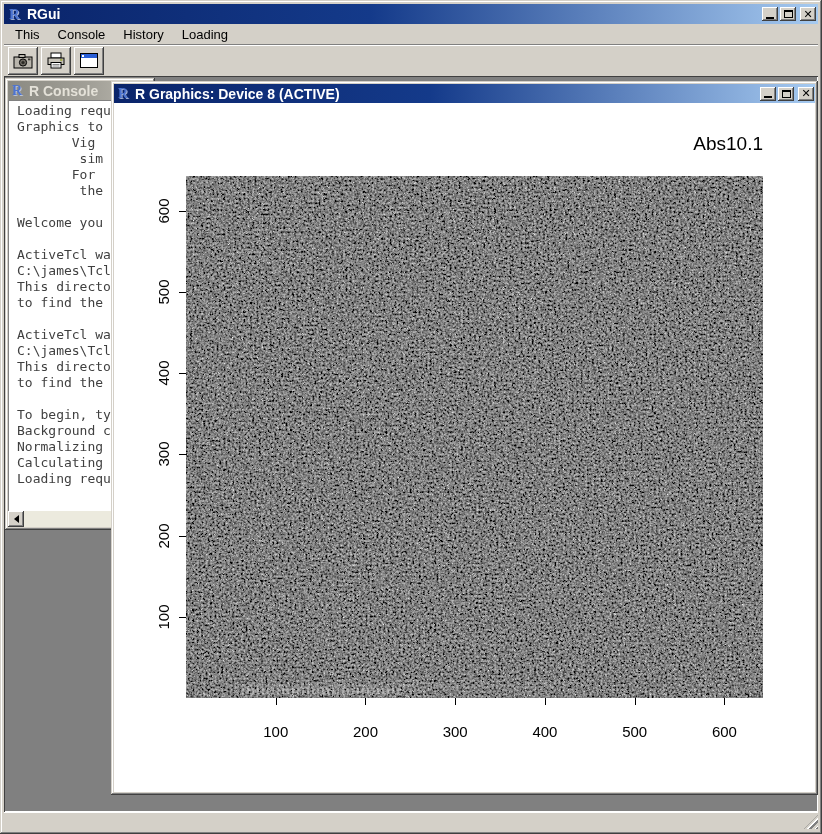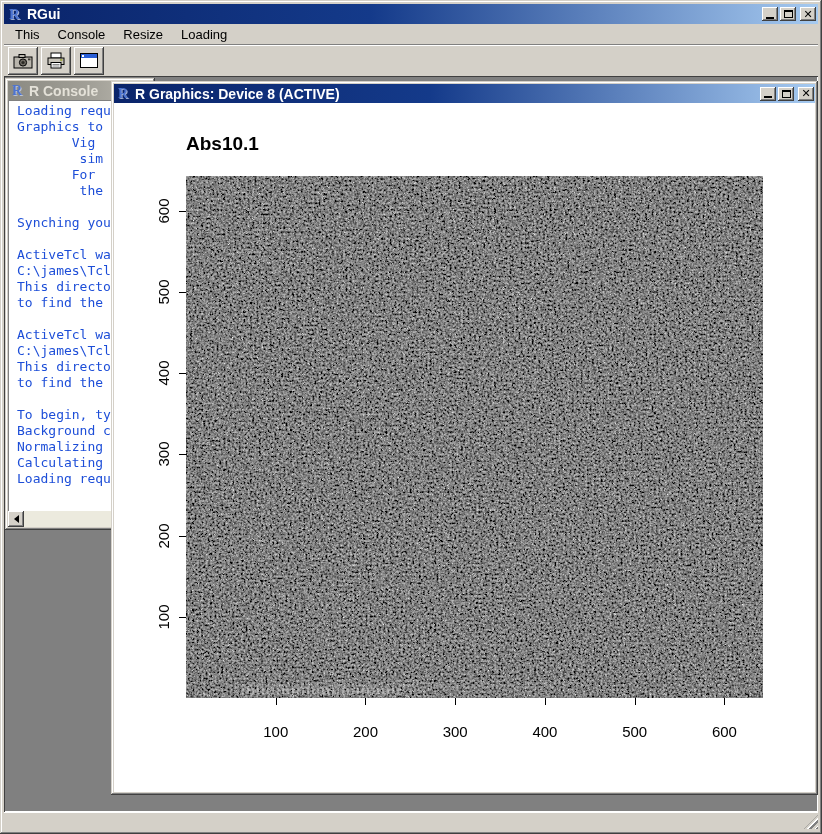--- a/index.html
+++ b/index.html
@@ -72,38 +72,38 @@
 
   
   .win.console { left:1px; top:2px; width:150px; height:452px; z-index:1; }
   .console-client {
     flex:1 1 auto; background:#fff; overflow:hidden; position:relative;
     box-shadow: inset 1px 1px #808080;
     padding:3px 0 0 9px;
   }
   .cline {
     height:16px; font:13px/16px "DejaVu Sans Mono", monospace;
-    color:#1d4ed8; white-space:pre;
+    color:#404040; white-space:pre;
   }
   .hscroll { flex:0 0 16px; height:16px; display:flex; background:#eceade; }
   .sb-btn {
     width:16px; height:16px; background:#d4d0c8; flex:0 0 16px;
     box-shadow: inset -1px -1px #404040, inset 1px 1px #fff, inset -2px -2px #808080;
     display:flex; align-items:center; justify-content:center;
   }
   .arr-left { width:0; height:0; border:4px solid transparent; border-right:5px solid #000; margin-left:-4px; }
   .sb-track { flex:1 1 auto; background:#eceade; }
 
   
   .win.graphics { left:107px; top:5px; width:707px; height:714px; z-index:2; }
   .plot-client { flex:1 1 auto; background:#fff; position:relative; overflow:hidden; }
 
   .plot-title {
-    position:absolute; left:72px; top:30px; width:577px; text-align:left;
-    font-size:19px; font-weight:bold; color:#000;
+    position:absolute; left:72px; top:30px; width:577px; text-align:right;
+    font-size:19px; font-weight:normal; color:#000;
   }
   .plot-img {
     position:absolute; left:72px; top:73px; width:577px; height:522px;
     background:#060606; overflow:hidden;
   }
   .chip-streak { position:absolute; left:6%; bottom:11px; width:58%; height:2px;
                  background:rgba(195,195,195,.30); filter:blur(1px); }
   .chip-text  { position:absolute; left:56px; bottom:4px; width:160px; height:6px;
                 background:repeating-linear-gradient(90deg, rgba(205,205,205,.55) 0 2px, rgba(0,0,0,0) 2px 5px);
                 filter:blur(.4px); }
@@ -148,21 +148,21 @@
         </span>
       <span class="cbtn close">
           <span class="g-x">✕</span>
         </span>
     </span>
   </div>
 
   <div class="menubar">
     <span class="menu-item">This</span>
     <span class="menu-item">Console</span>
-    <span class="menu-item">Resize</span>
+    <span class="menu-item">History</span>
     <span class="menu-item">Loading</span>
   </div>
 
   <div class="toolbar">
     <span class="tool-btn">
       <svg width="20" height="16" viewBox="0 0 20 16">
         <rect x="1" y="4" width="18" height="11" fill="#b9b5ac" stroke="#000"></rect>
         <rect x="6" y="1.5" width="6" height="3" fill="#b9b5ac" stroke="#000"></rect>
         <circle cx="10" cy="9.5" r="3.6" fill="#6e6a62" stroke="#000"></circle>
         <circle cx="10" cy="9.5" r="1.6" fill="#2c2a26"></circle>
@@ -194,21 +194,21 @@
         <span class="title-text">R Console</span>
       </div>
       <div class="console-client">
           <div class="cline">Loading requ</div>
           <div class="cline">Graphics to B</div>
           <div class="cline">       Vig</div>
           <div class="cline">        sim</div>
           <div class="cline">       For</div>
           <div class="cline">        the</div>
           <div class="cline"></div>
-          <div class="cline">Synching you</div>
+          <div class="cline">Welcome you</div>
           <div class="cline"></div>
           <div class="cline">ActiveTcl wa</div>
           <div class="cline">C:\james\Tcl</div>
           <div class="cline">This directo</div>
           <div class="cline">to find the</div>
           <div class="cline"></div>
           <div class="cline">ActiveTcl wa</div>
           <div class="cline">C:\james\Tcl</div>
           <div class="cline">This directo</div>
           <div class="cline">to find the</div>

